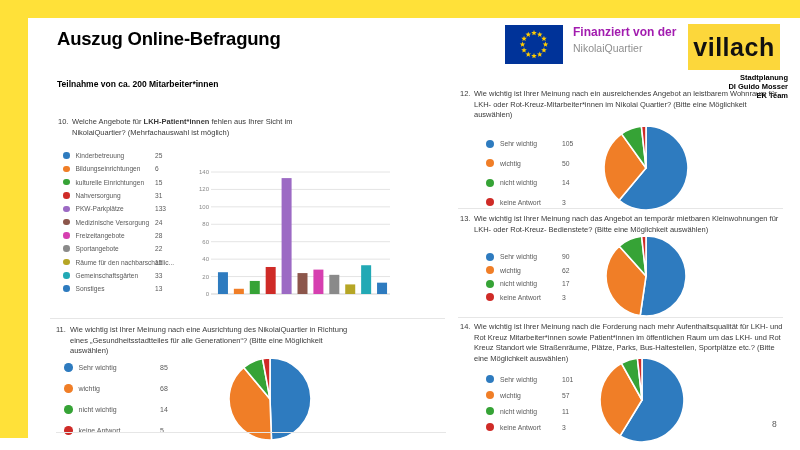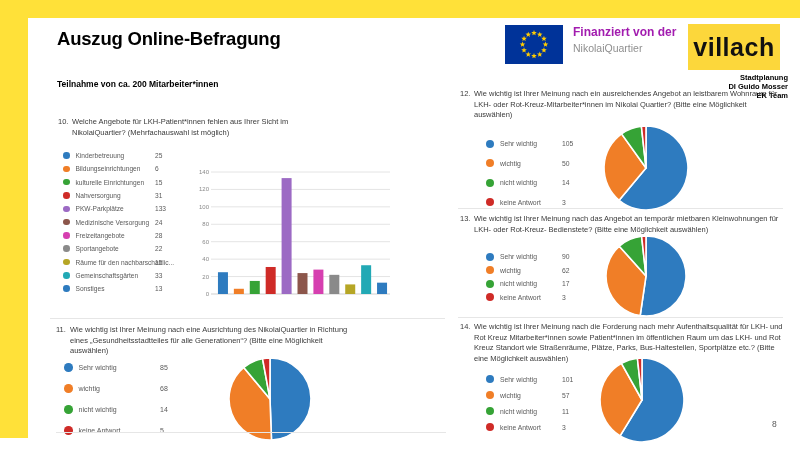--- a/index.html
+++ b/index.html
@@ -19,21 +19,21 @@
   .eu-l3 { font-size:10.5px; color:#8f8f8f; margin-top:3px; }
 
   .villach { position:absolute; left:688px; top:24px; width:92px; height:46px;
     display:flex; align-items:center; justify-content:center;
     font-weight:bold; font-size:25px; letter-spacing:0.5px; color:#111; }
   .credits { position:absolute; left:700px; top:73px; width:88px; text-align:right;
     font-size:7.5px; font-weight:bold; line-height:9px; }
 
   .qtext { position:absolute; display:flex; font-size:7.5px; line-height:10.5px; color:#3a3a3a; }
   .qnum { width:14px; flex:none; }
-  .qbody b { font-weight:normal; }
+  .qbody b { font-weight:bold; }
   #qt10 { left:58px;  top:117px; width:266px; }
   #qt11 { left:56px;  top:325px; width:306px; }
   #qt12 { left:460px; top:89px;  width:322px; }
   #qt13 { left:460px; top:214px; width:322px; }
   #qt14 { left:460px; top:322px; width:325px; }
 
   .legend { position:absolute; }
   .lrow { position:relative; display:flex; align-items:center; }
   .dot  { border-radius:50%; flex:none; margin-right:6px; }
   .llab { color:#5a5a5a; white-space:nowrap; }

